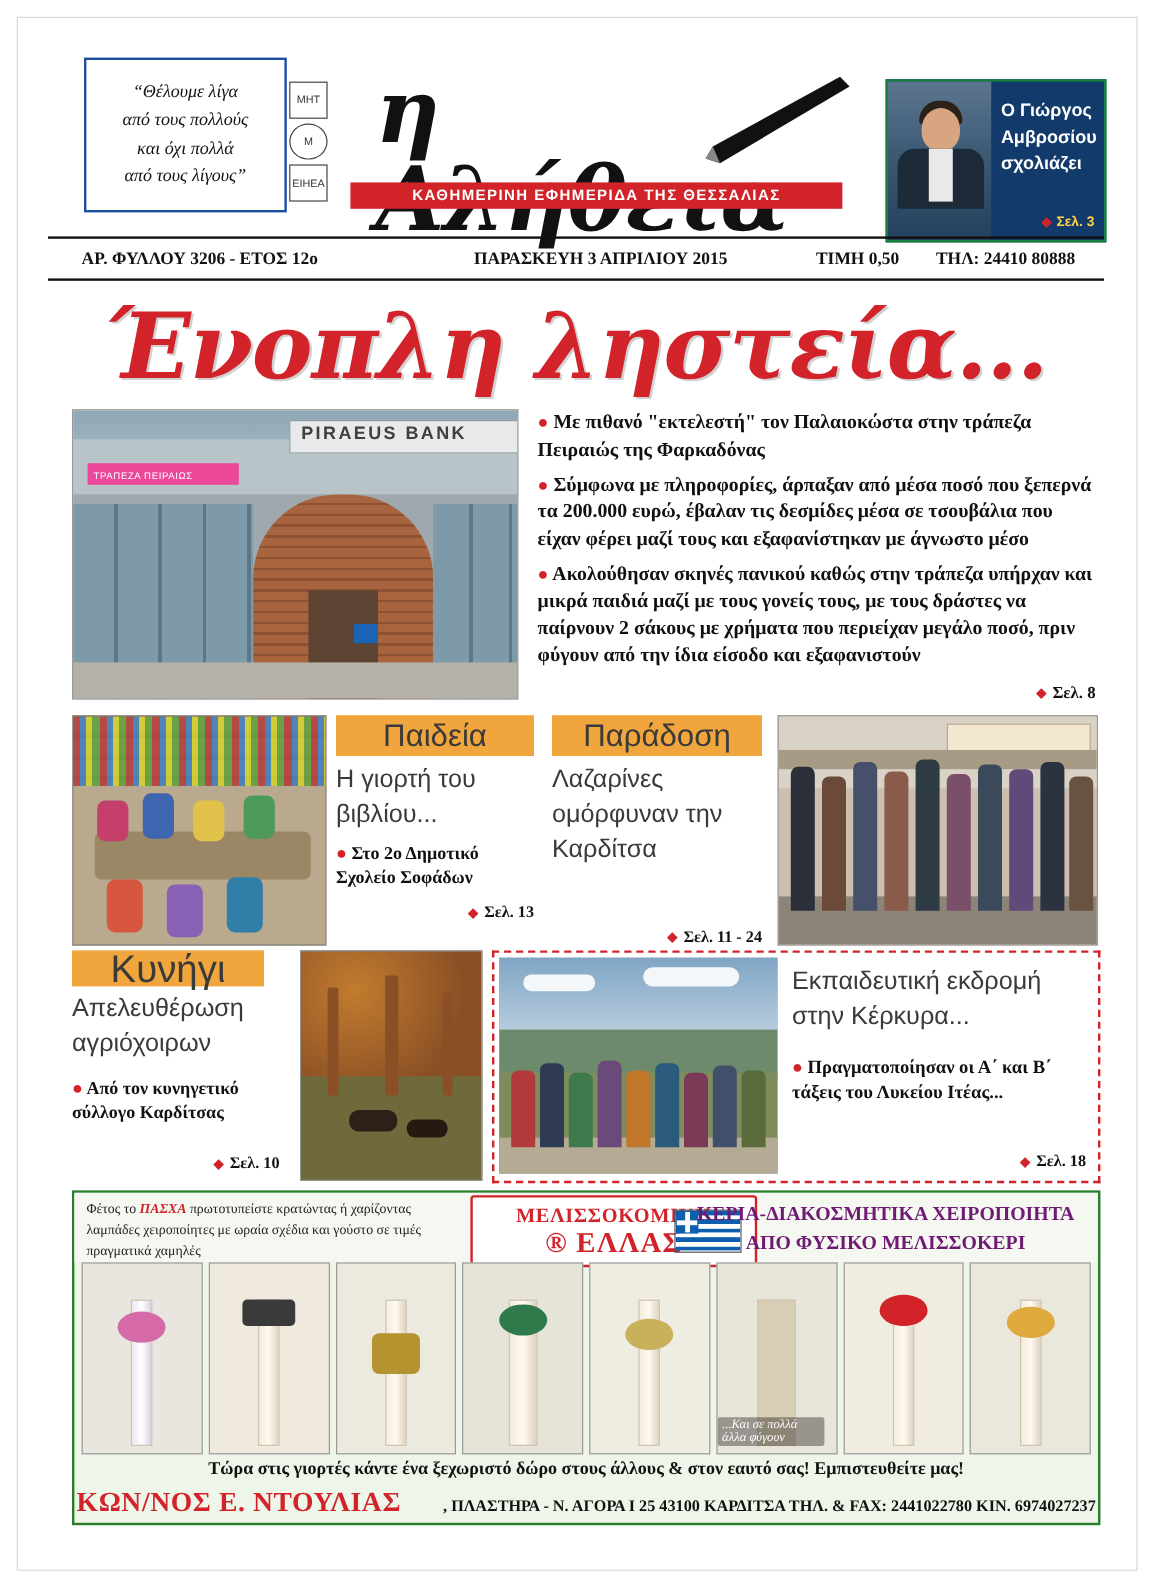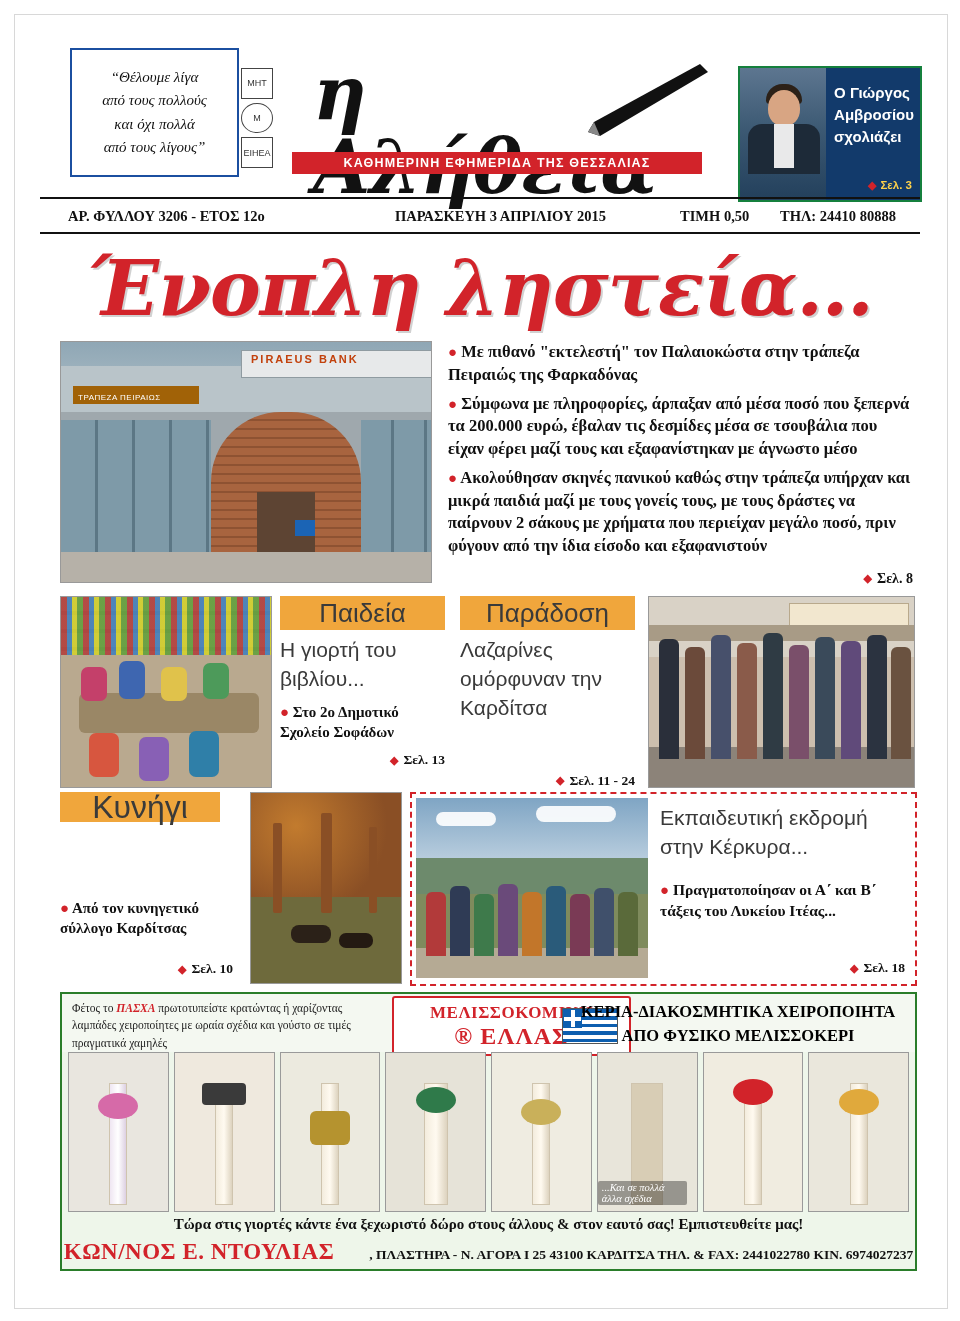--- a/index.html
+++ b/index.html
@@ -140,22 +140,22 @@
   }
 
   
   .lead-photo{
     position:absolute;left:60px;top:341px;width:370px;height:240px;
     border:1px solid #999;overflow:hidden;background:#cfd6da;
   }
   .lp-sky{position:absolute;left:0;top:0;width:100%;height:86px;background:linear-gradient(180deg,#8fa7b5,#b9c6cd);}
   .lp-band{position:absolute;left:0;top:24px;width:100%;height:46px;background:#b9c4c9;}
   .lp-sign{position:absolute;left:180px;top:8px;width:190px;height:26px;background:#e7e9ea;border:1px solid #8f9ba1;}
-  .lp-signtxt{position:absolute;left:190px;top:11px;font-family:"Liberation Sans",sans-serif;font-weight:bold;font-size:11px;color:#c2410c;letter-spacing:2px;}
-  .lp-sign2{position:absolute;left:12px;top:44px;width:126px;height:18px;background:#a16207;}
+  .lp-signtxt{position:absolute;left:190px;top:11px;font-family:"Liberation Sans",sans-serif;font-weight:bold;font-size:15px;color:#404040;letter-spacing:2px;}
+  .lp-sign2{position:absolute;left:12px;top:44px;width:126px;height:18px;background:#ec4899;}
   .lp-sign2 span{color:#fff;font-size:8px;font-family:"Liberation Sans",sans-serif;line-height:18px;padding-left:5px;letter-spacing:.5px;}
   .lp-building{position:absolute;left:0;top:70px;width:100%;height:170px;background:#9fa8ad;}
   .lp-brick{position:absolute;left:150px;top:70px;width:150px;height:170px;background:repeating-linear-gradient(180deg,#a8643f 0 7px,#8e5232 7px 9px);border-radius:70px 70px 0 0;}
   .lp-door{position:absolute;left:196px;top:150px;width:58px;height:90px;background:#5d4433;}
   .lp-glass{position:absolute;left:0;top:78px;width:150px;height:162px;background:repeating-linear-gradient(90deg,#7e9aa8 0 34px,#5c7785 34px 37px);}
   .lp-glass2{position:absolute;left:300px;top:78px;width:70px;height:162px;background:repeating-linear-gradient(90deg,#7e9aa8 0 30px,#5c7785 30px 33px);}
   .lp-floor{position:absolute;left:0;top:210px;width:100%;height:30px;background:#b6b1a8;}
   .lp-blue{position:absolute;left:234px;top:178px;width:20px;height:16px;background:#1b64b5;}
 
   .lead-text{
@@ -299,21 +299,21 @@
   .ad-flag{
     position:absolute;left:500px;top:14px;width:54px;height:34px;border:1px solid #555;overflow:hidden;
   }
   .ad-flag .s{position:absolute;left:0;width:100%;height:3.7px;background:#0d5eaf;}
   .ad-flag .w{position:absolute;left:0;width:100%;height:3.7px;background:#fff;}
   .ad-flag .box{position:absolute;left:0;top:0;width:19px;height:19px;background:#0d5eaf;}
   .ad-flag .cv{position:absolute;left:7.5px;top:1px;width:4px;height:17px;background:#fff;}
   .ad-flag .ch{position:absolute;left:1px;top:7.5px;width:17px;height:4px;background:#fff;}
   .ad-right{
     position:absolute;right:12px;top:6px;width:330px;text-align:center;
-    font-family:"Liberation Serif", serif;font-weight:bold;font-size:16.5px;line-height:1.45;color:#000000;
+    font-family:"Liberation Serif", serif;font-weight:bold;font-size:16.5px;line-height:1.45;color:#701a75;
   }
   .ad-strip{
     position:absolute;left:6px;top:58px;width:841px;height:160px;
     display:flex;gap:5px;
   }
   .ad-cell{
     flex:1;border:1px solid #9a9a9a;background:#fff;position:relative;overflow:hidden;
   }
   .candle{position:absolute;left:50%;transform:translateX(-50%);bottom:6px;width:16px;height:120px;background:linear-gradient(90deg,#f3ecdd,#fffaf0,#ddd3bf);border:1px solid #cfc4ae;}
   .bow{position:absolute;left:50%;transform:translateX(-50%);width:40px;height:26px;border-radius:50%;}
@@ -463,20 +463,21 @@
     <div class="person" style="left:88px;height:116px;background:#8a5b4a;"></div>
     <div class="person" style="left:114px;height:126px;background:#2f3b44;"></div>
     <div class="person" style="left:140px;height:114px;background:#7a4f6a;"></div>
     <div class="person" style="left:166px;height:122px;background:#3a4a5a;"></div>
     <div class="person" style="left:192px;height:118px;background:#604a7a;"></div>
     <div class="person" style="left:218px;height:124px;background:#2b3340;"></div>
     <div class="person" style="left:242px;height:112px;background:#6a5240;"></div>
   </div>
 
   <div class="hunt-tag">Κυνήγι</div>
+  <div class="hunt-body">Απελευθέρωση αγριόχοιρων</div>
   <div class="hunt-sub"><span class="bullet">●</span> <span>Από τον κυνηγετικό σύλλογο Καρδίτσας</span></div>
   <div class="hunt-pg">
     <span class="dia">◆</span>
     <span>Σελ. 10</span>
   </div>
 
   <div class="hunt-photo">
     <div class="hp-can"></div>
     <div class="hp-gr"></div>
     <div class="hp-tree" style="left:22px;top:30px;width:9px;height:90px;"></div>
@@ -557,21 +558,21 @@
       <div class="ad-cell" style="background:#e6e3d8;">
         <div class="candle" style="width:22px;"></div>
         <div class="bow" style="top:34px;background:#2f7a4a;"></div>
       </div>
       <div class="ad-cell" style="background:#efece1;">
         <div class="candle"></div>
         <div class="bow" style="top:46px;background:#c9b05a;"></div>
       </div>
       <div class="ad-cell" style="background:#e8e5da;">
         <div class="candle" style="width:30px;background:#d8cdb5;"></div>
-        <div class="ad-note">...Και σε πολλά άλλα σχέδια</div>
+        <div class="ad-note">...Και σε πολλά άλλα φύγουν</div>
       </div>
       <div class="ad-cell" style="background:#f0ece0;">
         <div class="candle"></div>
         <div class="bow" style="top:26px;background:#d2232a;"></div>
       </div>
       <div class="ad-cell" style="background:#eae7dc;">
         <div class="candle"></div>
         <div class="bow" style="top:36px;background:#e0a93c;"></div>
       </div>
     </div>

